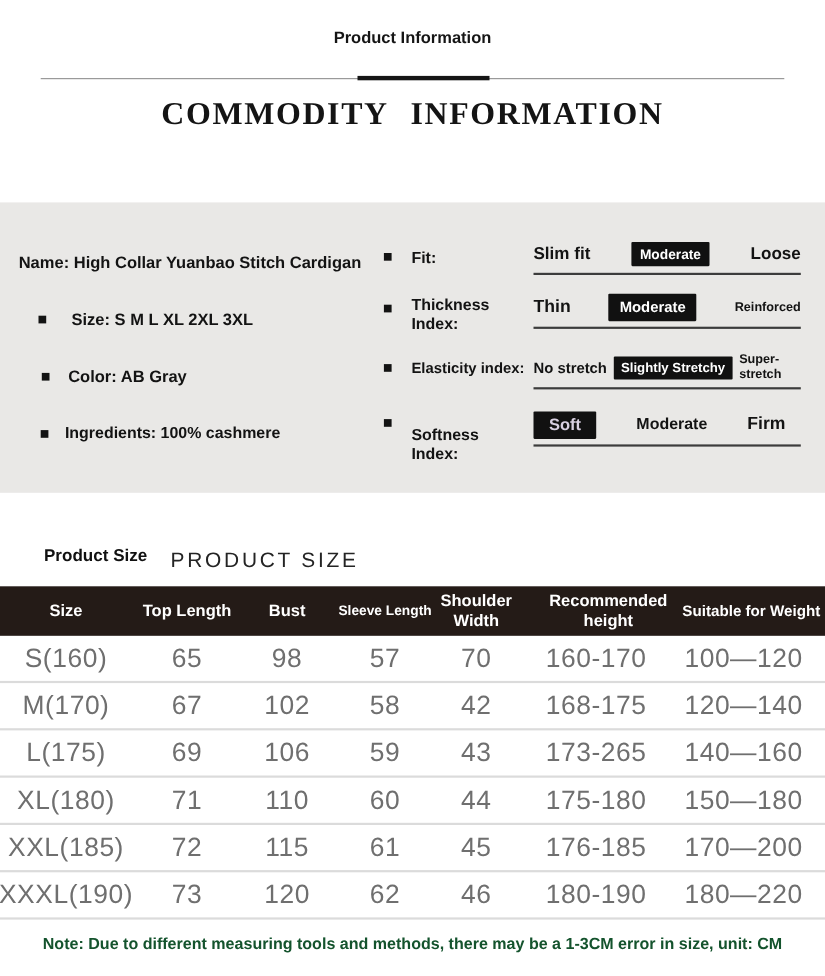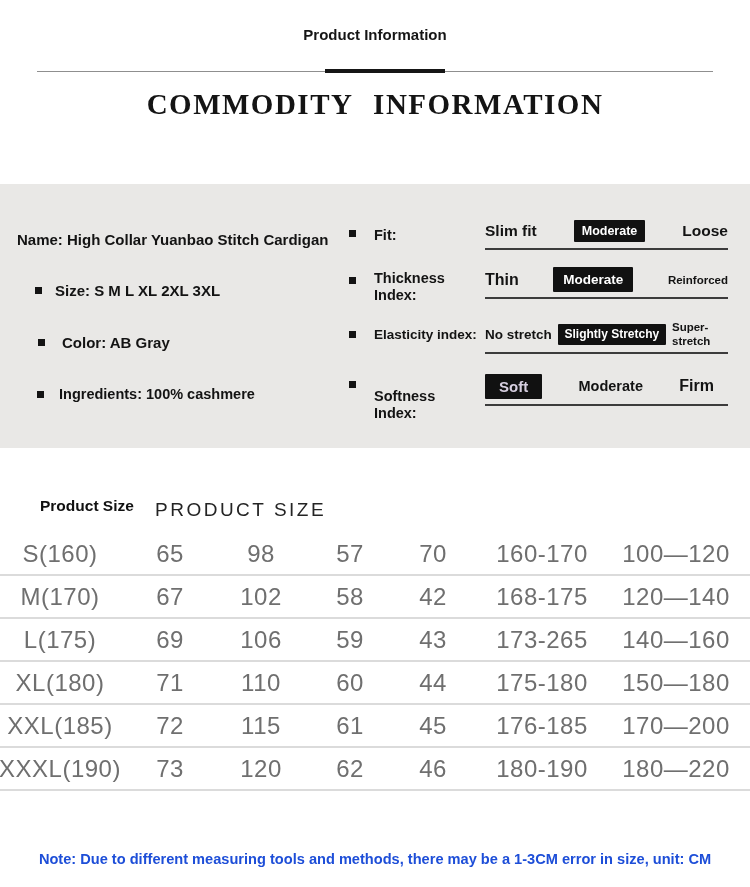--- a/index.html
+++ b/index.html
@@ -11,21 +11,21 @@
             font-size:15px;font-weight:bold;color:#151515;}
   .divider-line{position:absolute;top:71px;left:37px;width:676px;height:1px;background:#8f8f8f;}
   .divider-accent{position:absolute;top:69px;left:325px;width:120px;height:4px;background:#161616;}
   .main-title{position:absolute;top:88px;left:0;width:100%;text-align:center;
               font-family:"Liberation Serif",serif;font-size:29px;font-weight:600;
               letter-spacing:1.5px;word-spacing:12px;color:#141414;}
 
   
   .info-panel{position:absolute;top:184px;left:0;width:750px;height:264px;background:#e9e8e6;}
   .name-line{position:absolute;left:17px;top:47px;font-size:15px;font-weight:bold;color:#131313;}
-  .left-item{position:absolute;display:flex;align-items:center;gap:13px;font-weight:bold;color:#131313;}
+  .left-item{position:absolute;display:flex;align-items:center;gap:23px;font-weight:bold;color:#131313;}
   .left-item .sqi{width:7px;height:7px;background:#131313;flex:none;}
   .li-size{left:35px;top:98px;font-size:15px;}
   .li-color{left:38px;top:150px;font-size:15px;gap:17px;}
   .li-ing{left:37px;top:202px;font-size:14.5px;gap:15px;}
 
   
   .attr{position:absolute;left:347px;width:381px;}
   .attr .sq{position:absolute;left:2px;width:7px;height:7px;background:#131313;}
   .alabel{position:absolute;left:27px;width:110px;font-weight:bold;line-height:1.2;
           white-space:pre-line;color:#131313;}
@@ -65,21 +65,21 @@
   .hc4{font-size:12.5px;}
   .hc6{justify-content:flex-start;text-align:left;padding-left:22px;}
   .hc7{font-size:13.8px;}
 
   .trow{display:grid;grid-template-columns:120px 100px 82px 96px 70px 148px 134px;
         height:43px;border-bottom:2px solid #dbdbdb;color:#6f6f6f;font-size:24px;box-sizing:border-box;}
   .trow .tc{display:flex;align-items:center;justify-content:center;letter-spacing:0.5px;}
   .trow .tc7{padding-right:14px;}
 
   .note{position:absolute;top:851px;left:0;width:100%;text-align:center;
-        font-size:14.6px;font-weight:bold;color:#1d4ed8;}
+        font-size:14.6px;font-weight:bold;color:#14532d;}
 </style>
 </head>
 <body>
 
 <div class="page">
 
   <div class="subtitle">Product Information</div>
   <div class="divider-line"></div>
   <div class="divider-accent"></div>
   <div class="main-title">COMMODITY INFORMATION</div>
@@ -141,20 +141,29 @@
         <span class="opt o2">Moderate</span>
         <span class="opt o3">Firm</span>
       </div>
     </div>
   </div>
 
   <div class="ps-label">Product Size</div>
   <div class="ps-heading">PRODUCT SIZE</div>
 
   <div class="size-table">
+    <div class="thead">
+      <span class="hc hc1">Size</span>
+      <span class="hc hc2">Top Length</span>
+      <span class="hc hc3">Bust</span>
+      <span class="hc hc4">Sleeve Length</span>
+      <span class="hc hc5">Shoulder Width</span>
+      <span class="hc hc6">Recommended height</span>
+      <span class="hc hc7">Suitable for Weight</span>
+    </div>
 
     <div class="trow">
       <span class="tc">S(160)</span>
       <span class="tc">65</span>
       <span class="tc">98</span>
       <span class="tc">57</span>
       <span class="tc">70</span>
       <span class="tc">160-170</span>
       <span class="tc tc7">100—120</span>
     </div>

